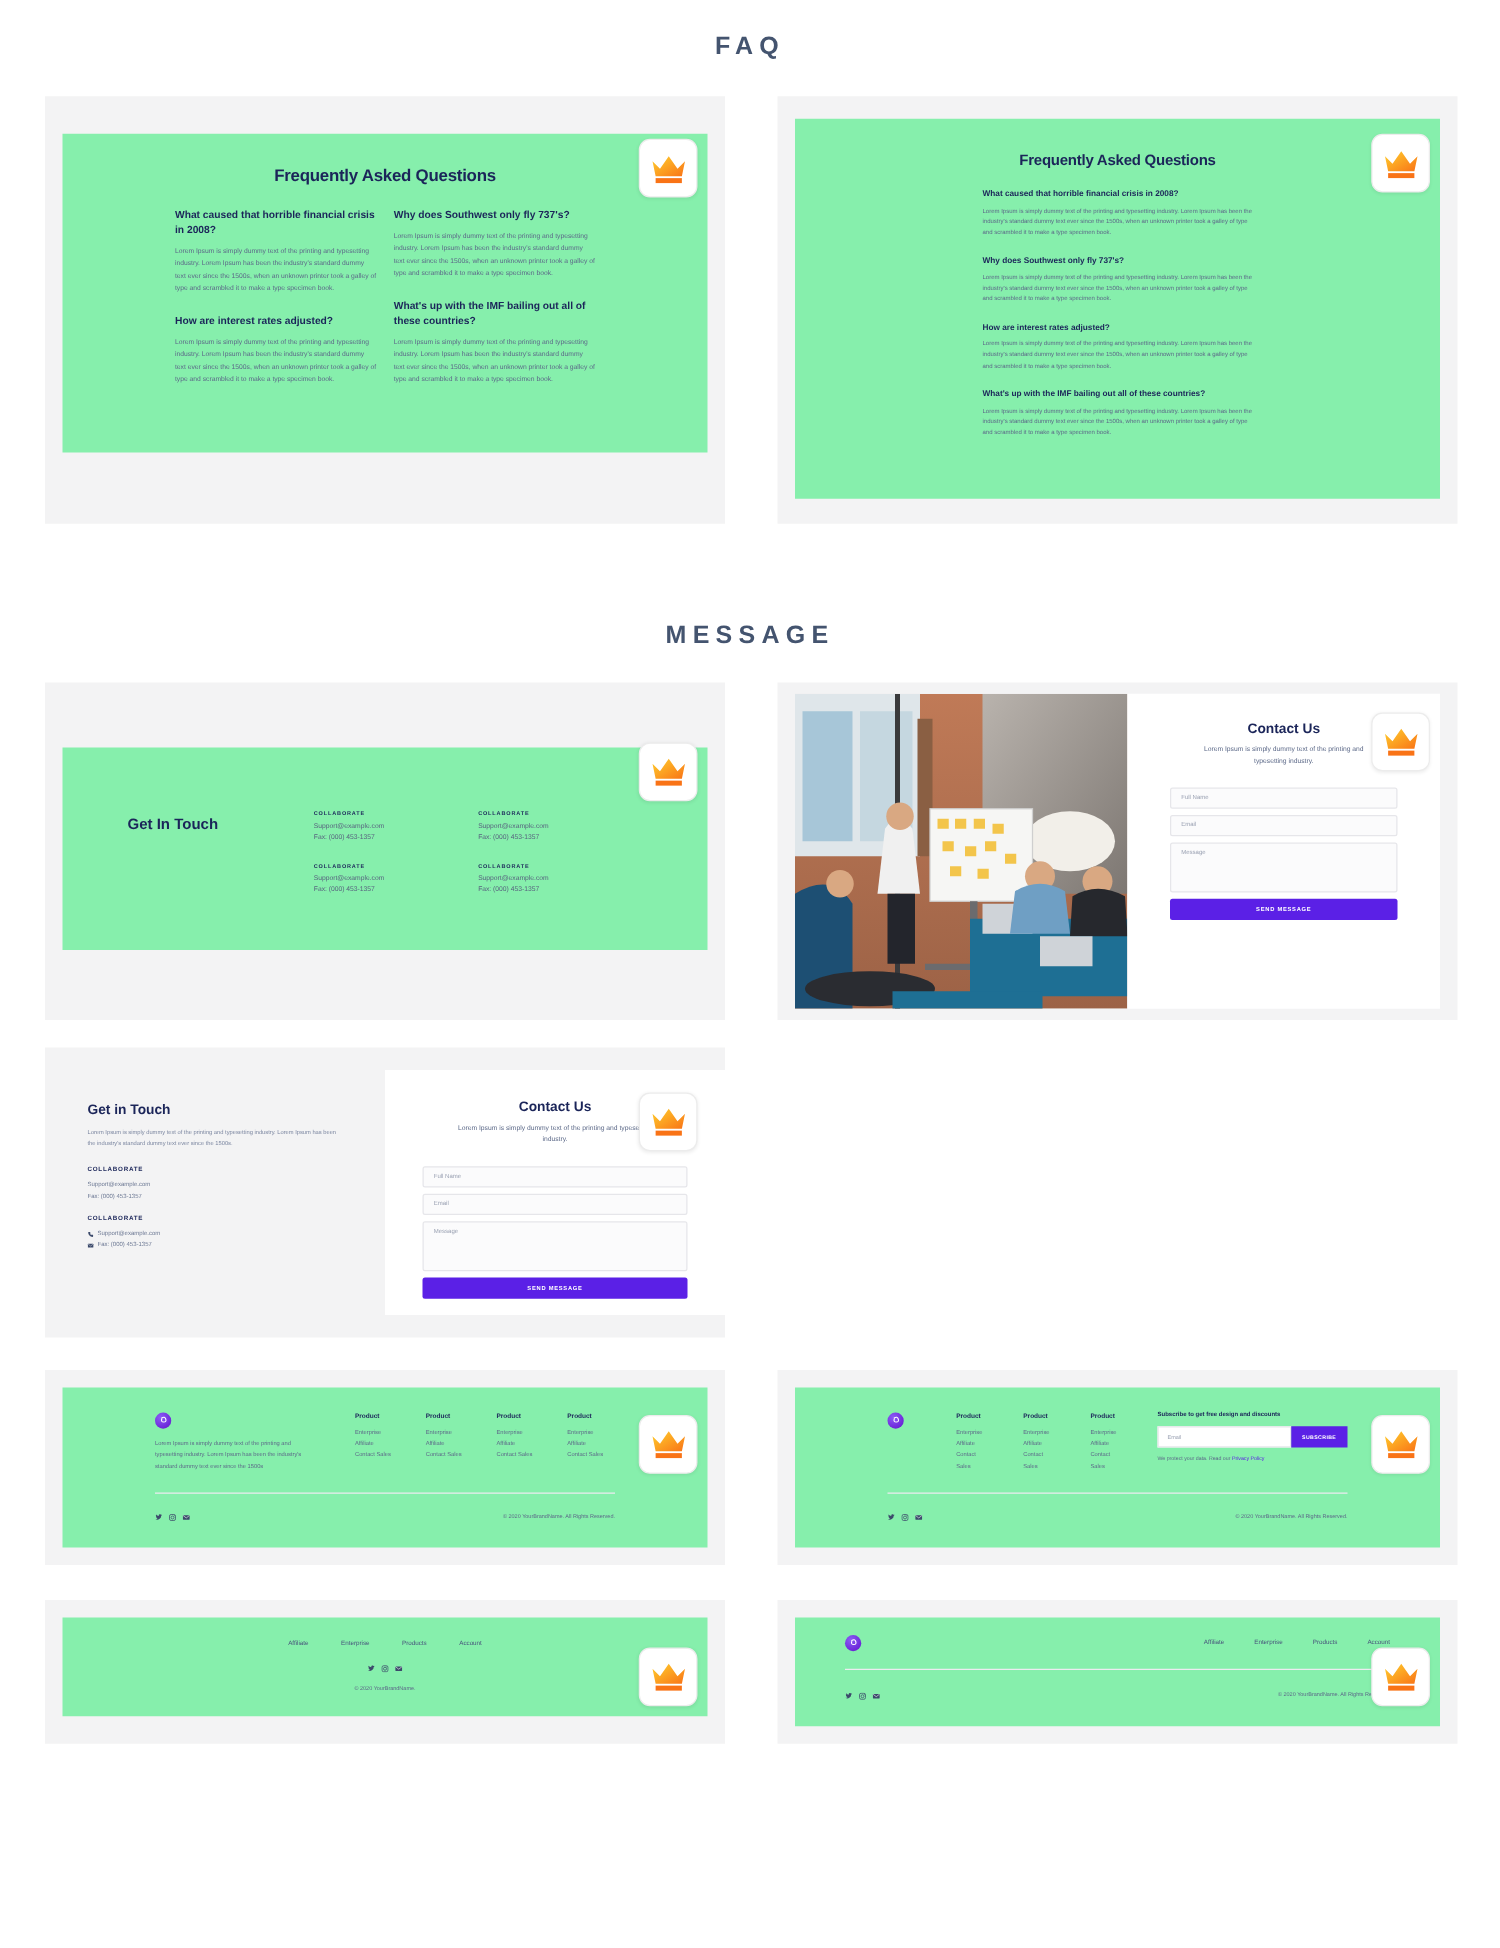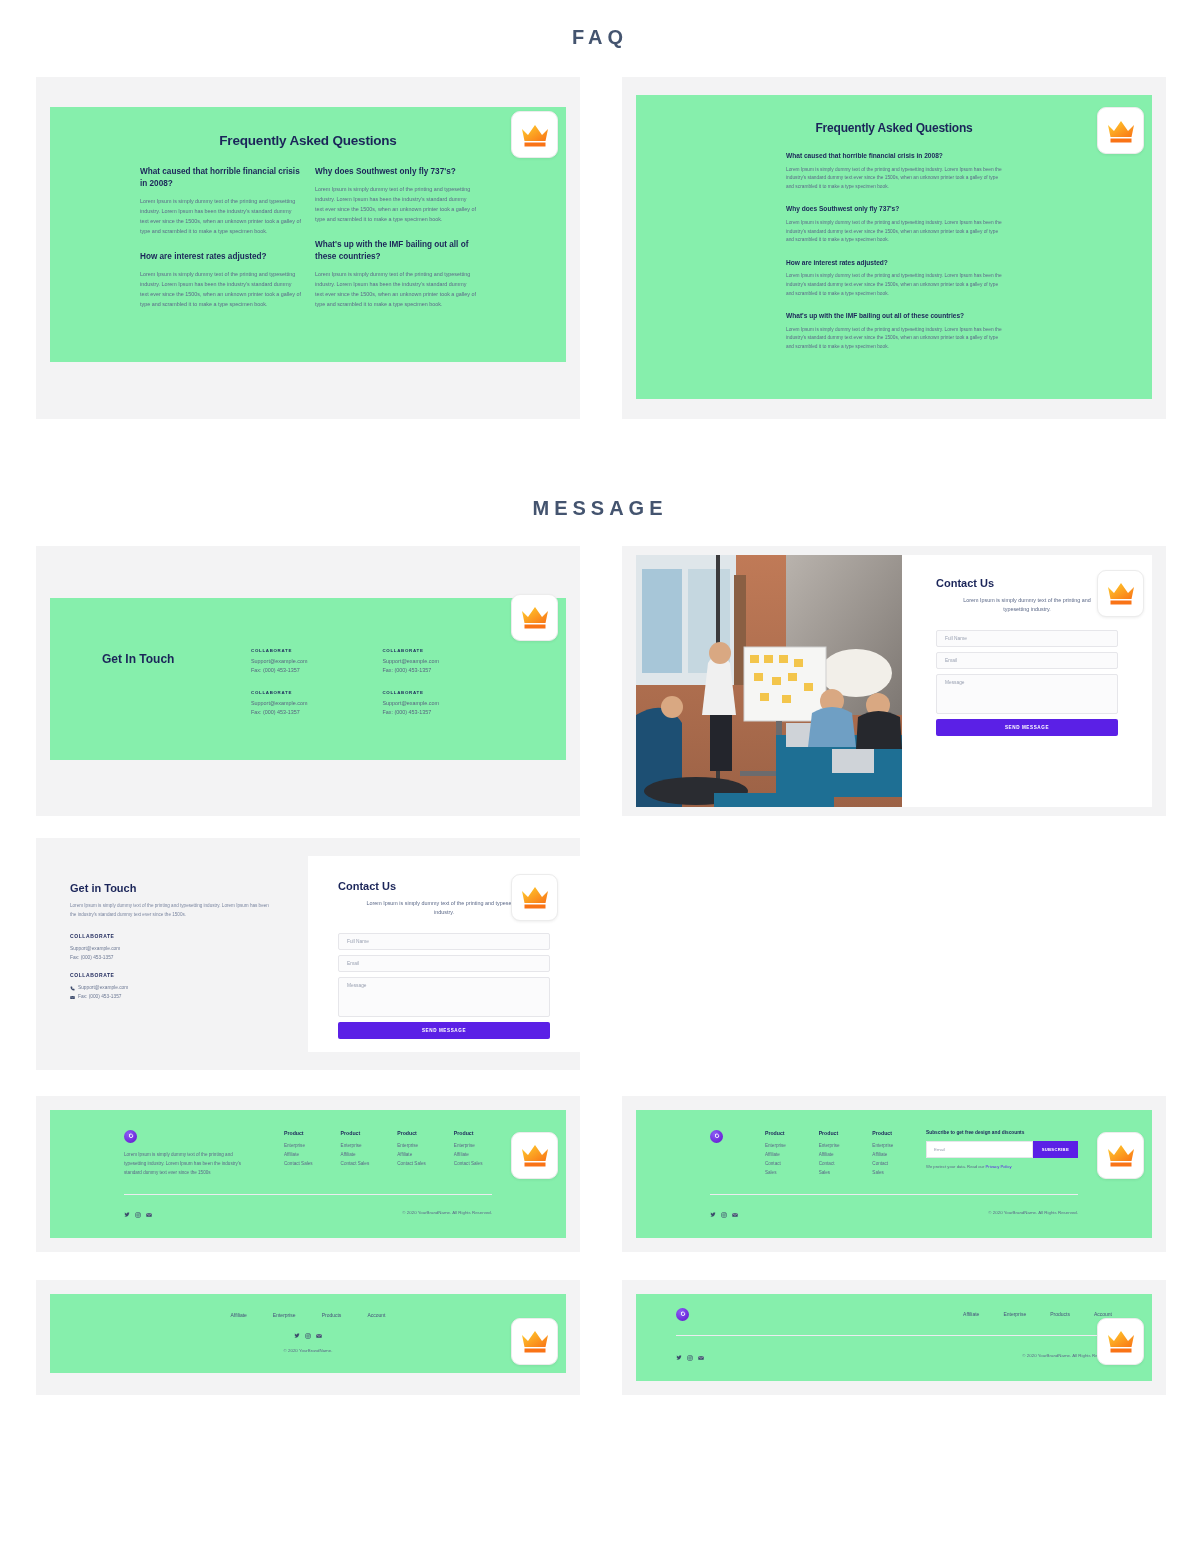--- a/index.html
+++ b/index.html
@@ -96,21 +96,21 @@
   }
   .git-line { font-size: 5.4px; color: #58647f; line-height: 1.75; }
 
   
   .cf-card { display: flex; height: 270px; background: #f3f3f4; }
   .cf-photo { width: 266px; height: 252px; margin: 9px 0 9px 14px; overflow: hidden; position: relative; }
   .cf-form-side {
     flex: 1; background: #fff; margin: 9px 14px 9px 0;
     padding: 22px 34px 0 34px; position: relative;
   }
-  .cf-title { text-align: left; font-size: 11px; font-weight: bold; color: #1b2559; }
+  .cf-title { text-align: center; font-size: 11px; font-weight: bold; color: #1b2559; }
   .cf-sub { text-align: center; font-size: 5.4px; color: #5c6988; line-height: 1.8; margin: 7px 18px 15px 18px; }
   .field {
     border: 1px solid #e6e6ea; background: #fbfbfc;
     font-size: 4.8px; color: #9aa1b2;
     padding: 5px 8px; margin-bottom: 5px; border-radius: 2px;
   }
   .field.msg { height: 40px; }
   .send-btn {
     background: #5b20e6; color: #fff; text-align: center;
     font-size: 4.6px; font-weight: bold; letter-spacing: .6px;

